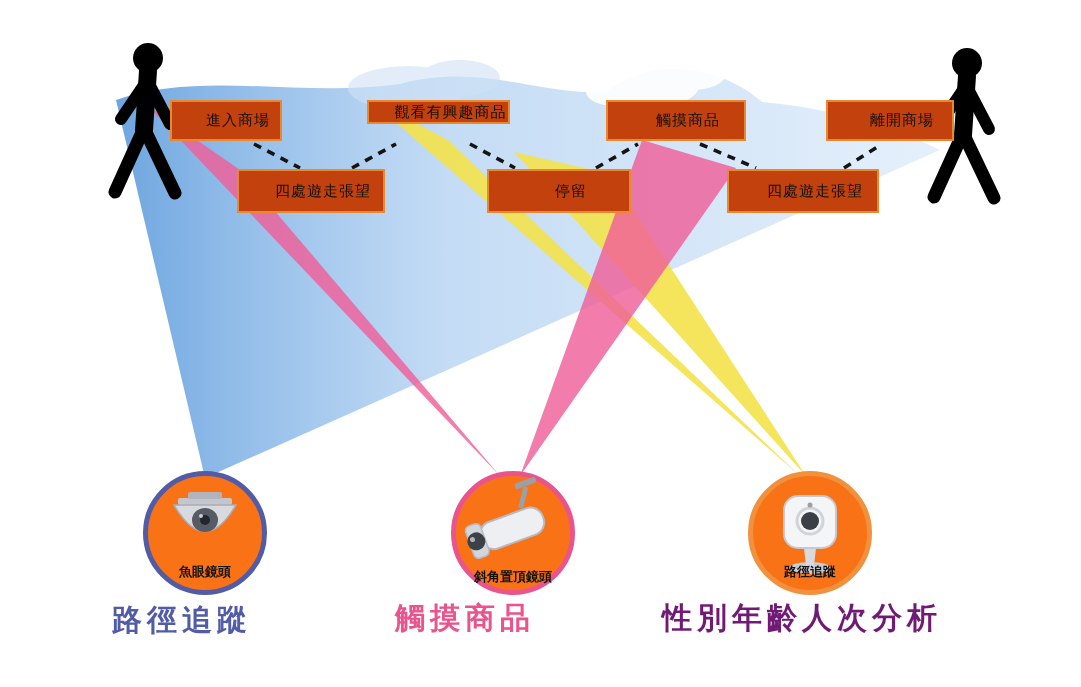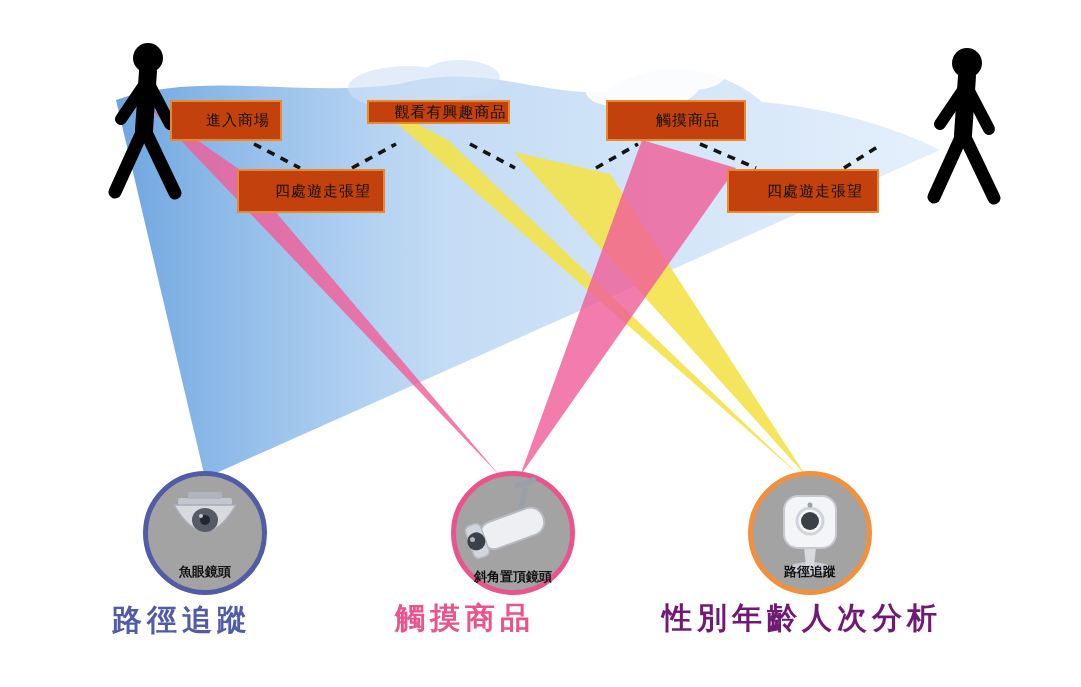--- a/index.html
+++ b/index.html
@@ -8,21 +8,21 @@
     font-family:"Liberation Sans","DejaVu Sans",sans-serif;
   }
   .scene{position:absolute;left:0;top:0;z-index:1;}
   .step-box{
     position:absolute;z-index:3;background:#c2410c;border:2px solid #e8882f;
     display:flex;align-items:center;justify-content:center;
     font-size:15px;color:#111;letter-spacing:1px;box-sizing:border-box;white-space:nowrap;padding-left:24px;
   }
   .cam-circle{
     position:absolute;z-index:4;width:124px;height:124px;border-radius:50%;
-    background:#a3a3a3;border:5px solid #888;box-sizing:border-box;
+    background:#f97316;border:5px solid #888;box-sizing:border-box;
   }
   .cam-circle svg{position:absolute;left:0;top:0;}
   .cam-label{
     position:absolute;left:0;right:0;bottom:9px;text-align:center;
     font-size:13px;font-weight:700;color:#111;z-index:2;white-space:nowrap;
   }
   .analysis{
     position:absolute;z-index:5;text-align:left;
     font-size:30px;font-weight:700;letter-spacing:5px;white-space:nowrap;
   }
@@ -80,21 +80,23 @@
       <path d="M470,144 L515,168"></path>
       <path d="M596,168 L638,144"></path>
       <path d="M700,144 L756,168"></path>
       <path d="M844,168 L882,144"></path>
     </g>
   </svg>
 
   <div class="step-box" style="left:170px;top:100px;width:112px;height:41px">進入商場</div>
   <div class="step-box" style="left:367px;top:100px;width:143px;height:24px">觀看有興趣商品</div>
   <div class="step-box" style="left:606px;top:100px;width:140px;height:41px">觸摸商品</div>
+  <div class="step-box" style="left:826px;top:100px;width:128px;height:41px">離開商場</div>
   <div class="step-box" style="left:237px;top:169px;width:148px;height:44px">四處遊走張望</div>
+  <div class="step-box" style="left:487px;top:169px;width:144px;height:44px">停留</div>
   <div class="step-box" style="left:727px;top:169px;width:152px;height:44px">四處遊走張望</div>
 
   <div class="cam-circle" style="left:143px;top:471px;border-color:#515ba6">
     <svg width="114" height="114" viewBox="0 0 114 114">
       <rect x="30" y="22" width="54" height="7" rx="2" fill="#c3c6cd"></rect>
       <rect x="40" y="16" width="34" height="7" rx="2" fill="#b1b4bc"></rect>
       <path d="M26,29 Q57,82 88,29 Z" fill="#d8dade" stroke="#a9adb5" stroke-width="1.5"></path>
       <ellipse cx="57" cy="44" rx="13" ry="12" fill="#565b66"></ellipse>
       <circle cx="57" cy="44" r="5" fill="#23262c"></circle>
       <circle cx="53" cy="40" r="2" fill="#ffffff" opacity="0.7"></circle>

